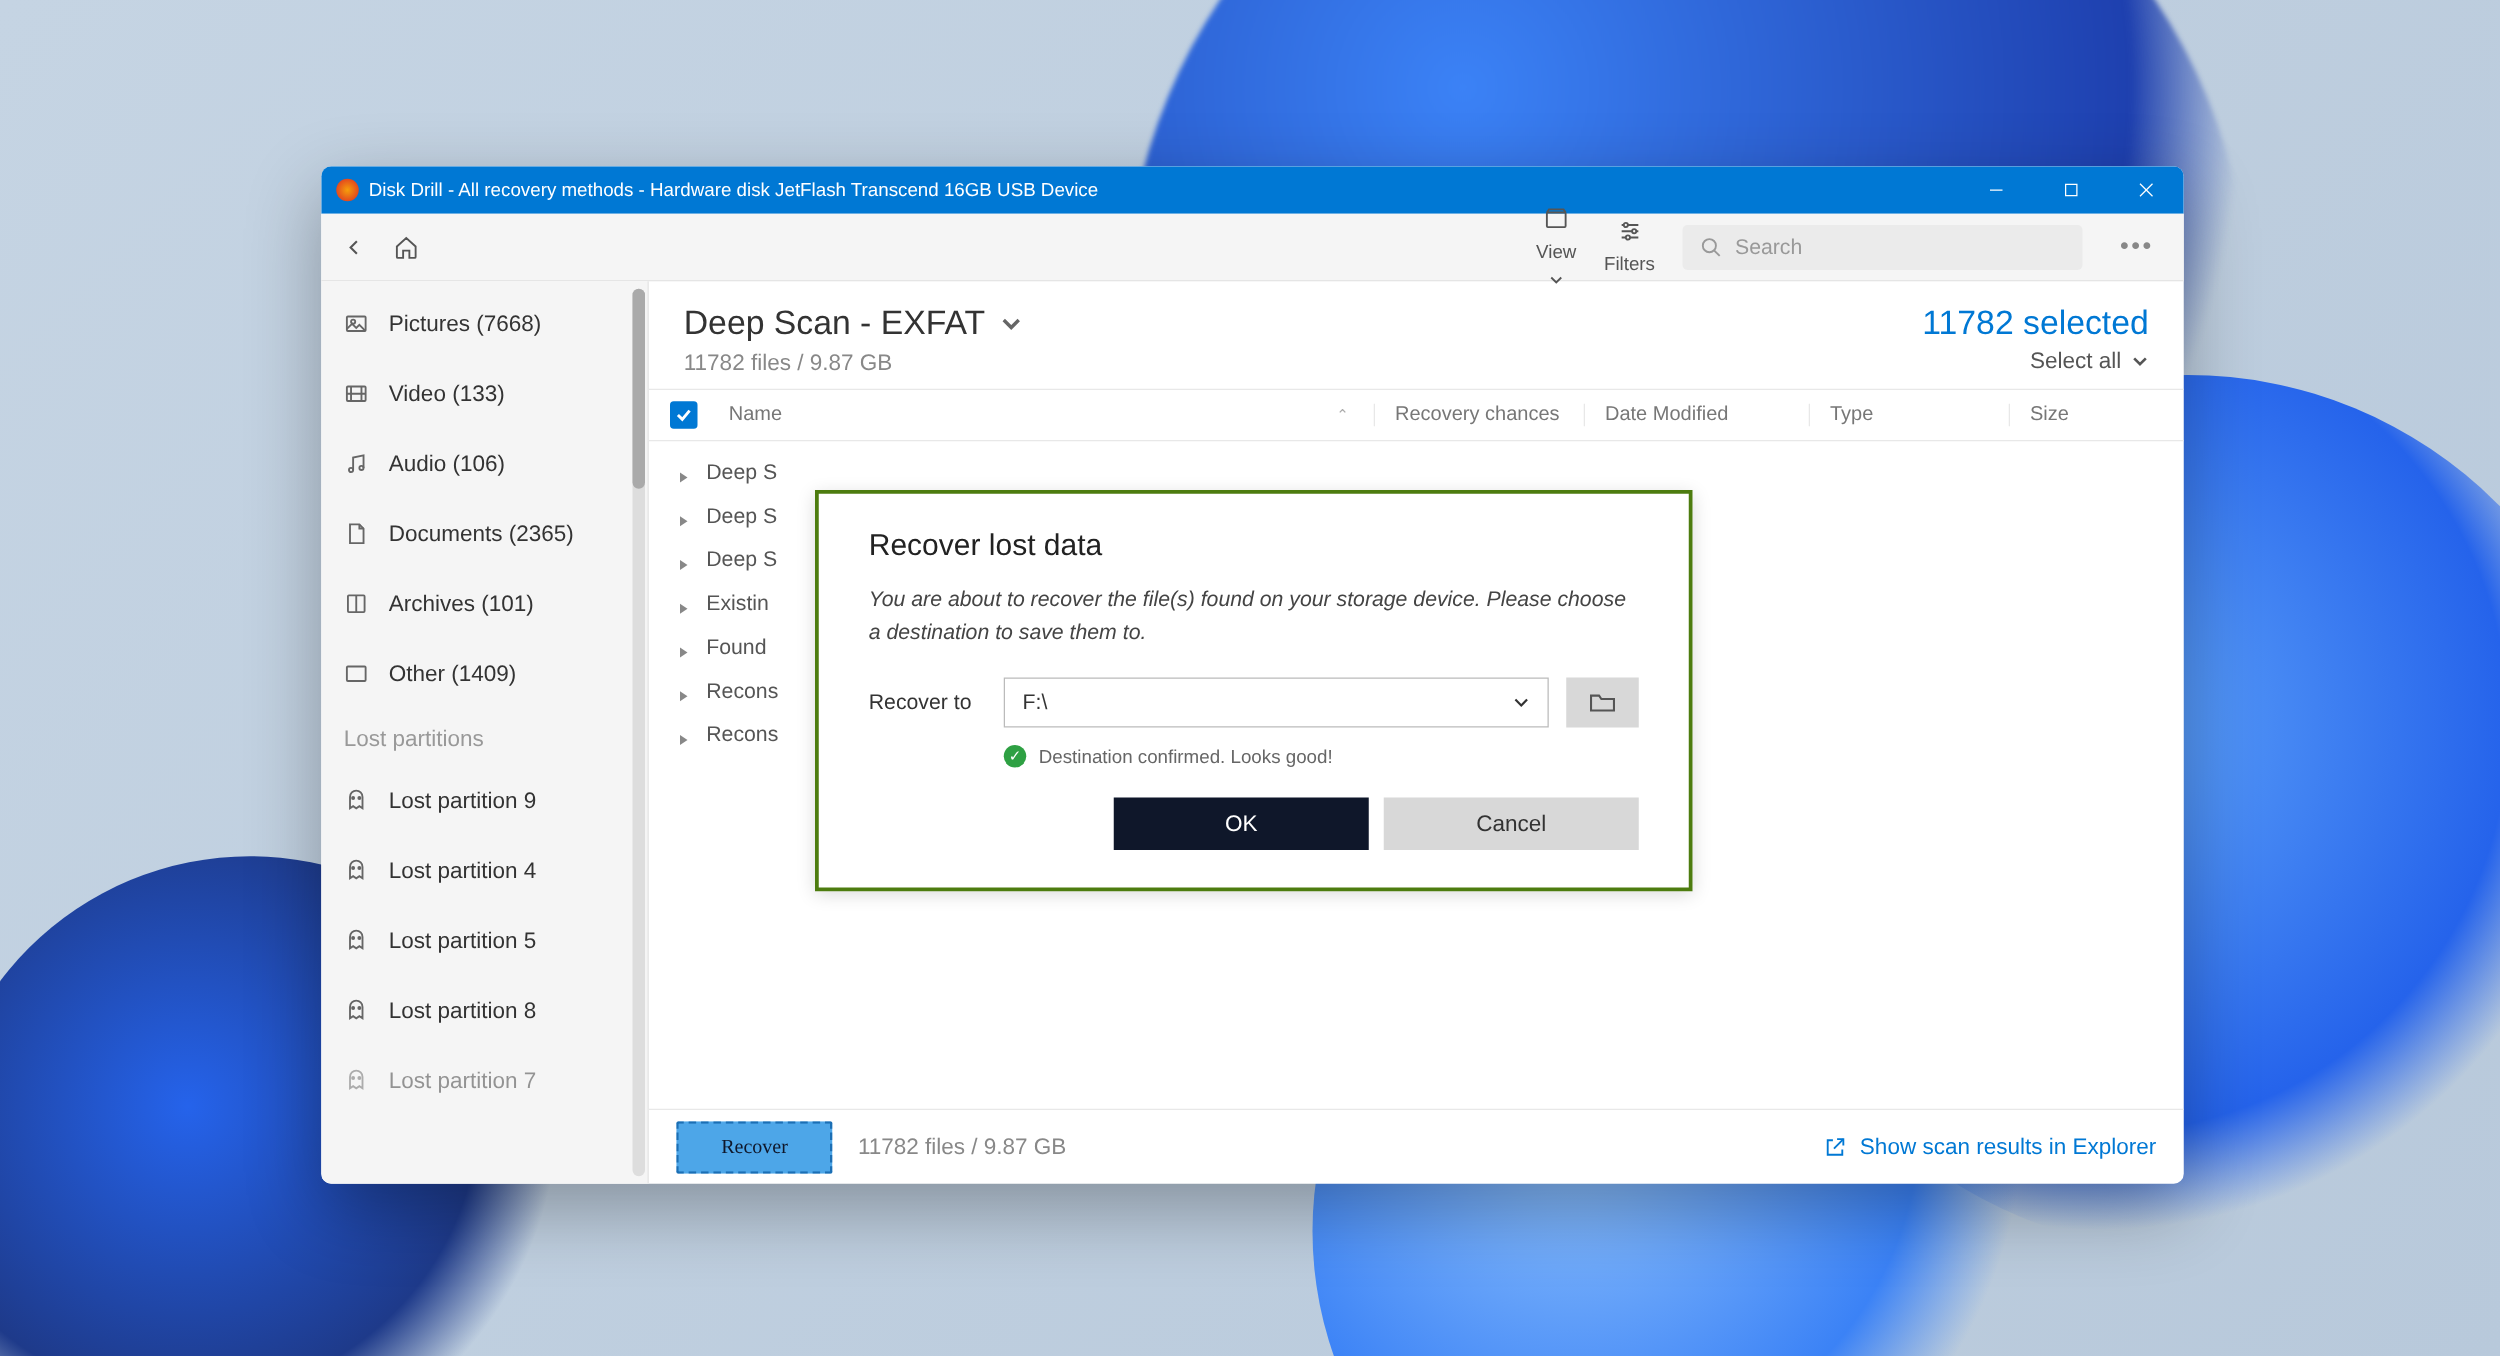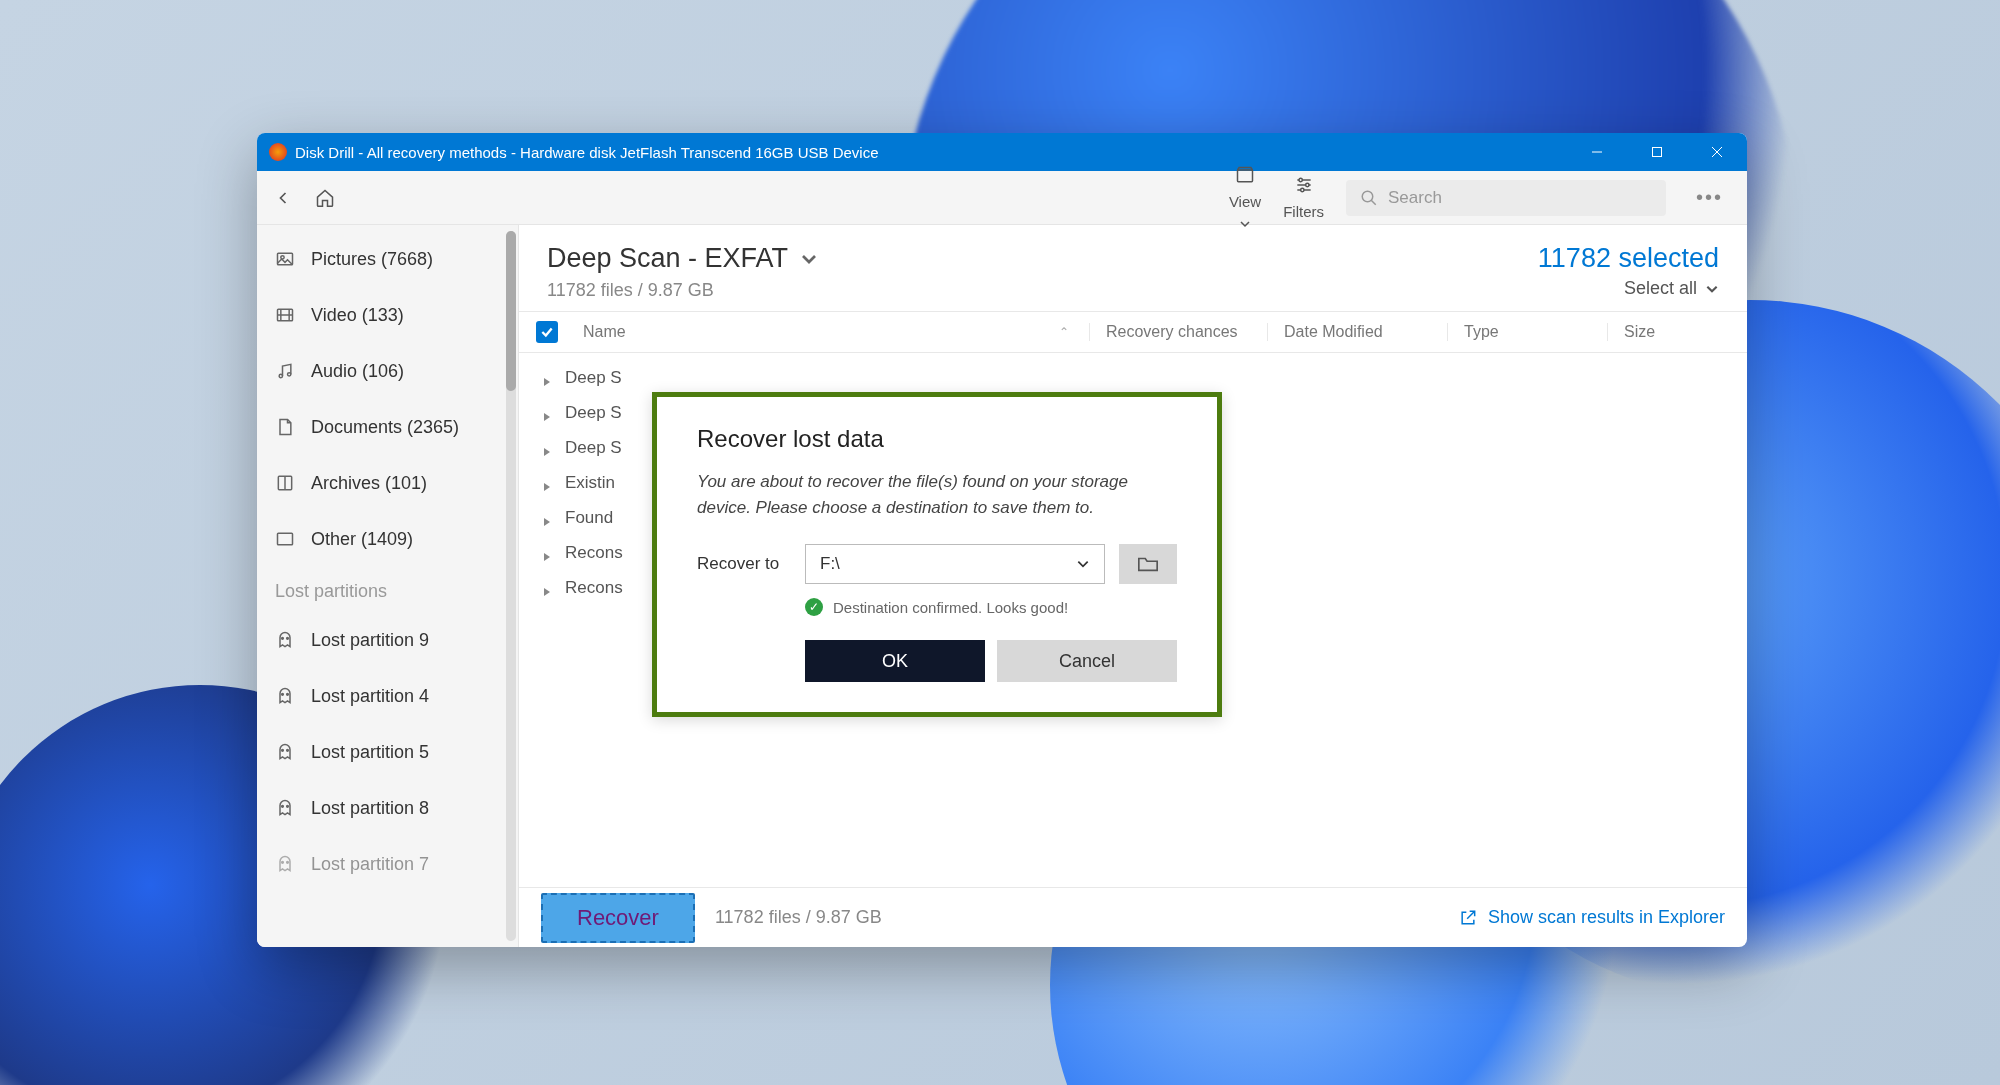--- a/index.html
+++ b/index.html
@@ -159,21 +159,21 @@
   font-size: 16px;
 }
 .th-check { width: 56px; display: flex; justify-content: center; }
 .checkbox {
   width: 22px; height: 22px; background: #0078d4; border-radius: 3px;
   display: flex; align-items: center; justify-content: center; color: #fff;
 }
 .th-name { flex: 1; padding-left: 8px; }
 .th-col { border-left: 1px solid #e8e8e8; padding: 0 16px; }
 .th-recovery { width: 168px; }
-.th-date { width: 180px; margin-left: 10px; }
+.th-date { width: 180px; }
 .th-type { width: 160px; }
 .th-size { width: 140px; }
 .sort-caret { font-size: 12px; color: #aaa; margin-left: auto; padding-right: 20px; }
 
 .table-body { flex: 1; overflow: auto; }
 .table-row {
   display: flex;
   align-items: flex-end;
   height: 35px;
   color: #555;
@@ -187,36 +187,37 @@
   height: 60px;
   border-top: 1px solid #e8e8e8;
   display: flex;
   align-items: center;
   padding: 0 22px;
   gap: 20px;
 }
 .recover-btn {
   background: #4da6e8;
   border: 2px dashed #1b6fb5;
-  color: #701a75;
+  color: #0f172a;
   padding: 10px 34px;
-  font-size: 22px;
+  font-size: 16px;
   border-radius: 2px;
+  font-family: Liberation Serif, serif;
 }
 .footer-info { color: #888; font-size: 18px; }
 .footer-link { margin-left: auto; color: #0078d4; font-size: 18px; display: flex; align-items: center; gap: 10px; }
 .footer-link svg { width: 20px; height: 20px; }
 
 .dialog {
   position: absolute;
   left: 652px;
   top: 392px;
-  width: 570px;
+  width: 702px;
   background: #fff;
-  border: 5px solid #4d7c0f;
+  border: 3px solid #4d7c0f;
   box-shadow: 0 3px 14px rgba(0,0,0,0.15);
   padding: 28px 40px 30px;
 }
 .dialog-title { font-size: 24px; color: #222; margin-bottom: 16px; }
 .dialog-text { font-size: 17px; color: #444; line-height: 1.5; margin-bottom: 24px; font-style: italic; }
 .dialog-row { display: flex; align-items: center; gap: 14px; margin-bottom: 14px; }
 .dialog-label { font-size: 17px; color: #333; width: 94px; }
 .dialog-select {
   flex: 1; height: 40px; border: 1px solid #bbb;
   display: flex; align-items: center; padding: 0 14px;

